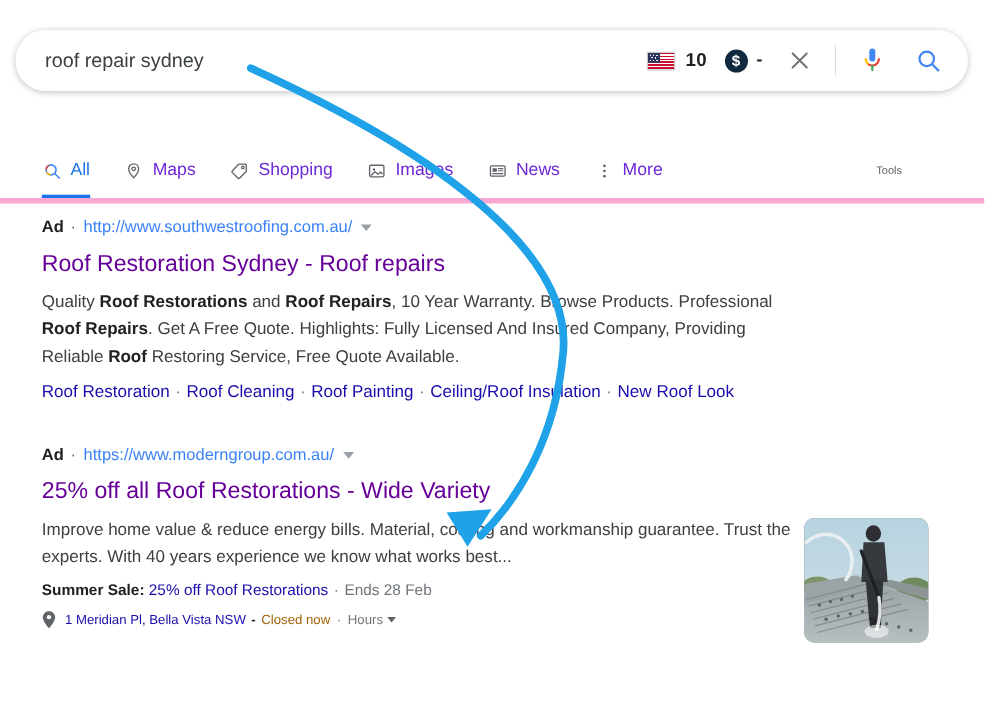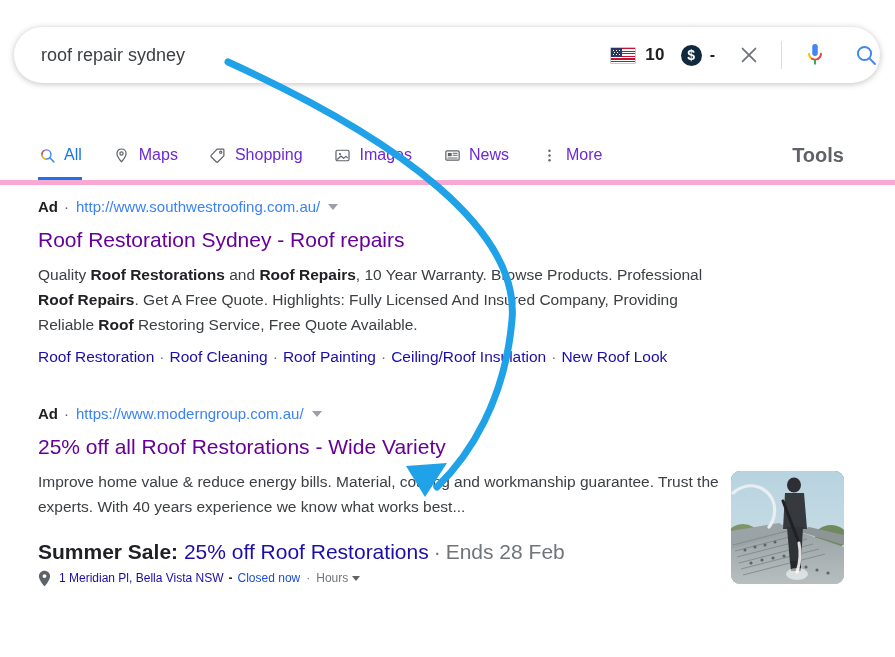--- a/index.html
+++ b/index.html
@@ -41,20 +41,21 @@
     color: #3c4043;
     background: transparent;
     padding: 0 0 0 26px;
     height: 34px;
     line-height: 34px;
   }
   .search-tools {
     display: flex;
     align-items: center;
     flex: 0 0 auto;
+    padding-right: 22px;
     gap: 0;
   }
   .flag-icon {
     width: 26px;
     height: 17px;
     margin-right: 9px;
     position: relative;
     border: 1px solid #c8c8c8;
     box-sizing: border-box;
     background:
@@ -191,28 +192,27 @@
     content: "";
     position: absolute;
     left: 0;
     right: 0;
     bottom: -8px;
     height: 3px;
     background: #1a73e8;
   }
   .nav-tools {
     margin-left: auto;
-    padding-right: 51px;
-    font-size: 20px;
+    padding-right: 75px;
+    font-size: 10px;
     color: #5f6368;
     height: 34px;
     display: flex;
     align-items: center;
     cursor: pointer;
-    font-weight: bold;
   }
 
   
   .results {
     position: absolute;
     left: 38px;
     top: 198px;
     width: 820px;
   }
   .result-stats {
@@ -273,41 +273,41 @@
     color: #1a0dab;
   }
   .sitelinks a {
     color: #1a0dab;
     text-decoration: none;
     cursor: pointer;
   }
   .sitelinks .dot { color: #70757a; margin: 0 5px; }
 
   .promo-row {
-    font-size: 21px;
+    font-size: 14px;
     line-height: 25px;
-    margin-top: 20px;
+    margin-top: 5px;
     color: #70757a;
   }
   .promo-row .promo-label { font-weight: bold; color: #202124; }
   .promo-row .promo-link { color: #1a0dab; cursor: pointer; }
   .promo-row .dot { color: #70757a; margin: 0 5px; }
 
   .addr-row {
     display: flex;
     align-items: center;
     font-size: 12px;
     line-height: 25px;
     margin-top: 2px;
     color: #70757a;
   }
   .pin-icon { margin-right: 8px; display: flex; align-items: center; }
   .addr-link { color: #1a0dab; cursor: pointer; }
   .addr-dash { color: #202124; margin: 0 5px; font-weight: bold; }
-  .addr-status { color: #1d4ed8; text-align: center; }
+  .addr-status { color: #a16207; text-align: center; }
   .addr-hours { color: #70757a; margin-left: 10px; cursor: pointer; }
   .caret-sm {
     width: 0; height: 0;
     border-left: 4.5px solid transparent;
     border-right: 4.5px solid transparent;
     border-top: 5.5px solid #5f6368;
     display: inline-block;
     margin-left: 4px;
     vertical-align: middle;
   }

